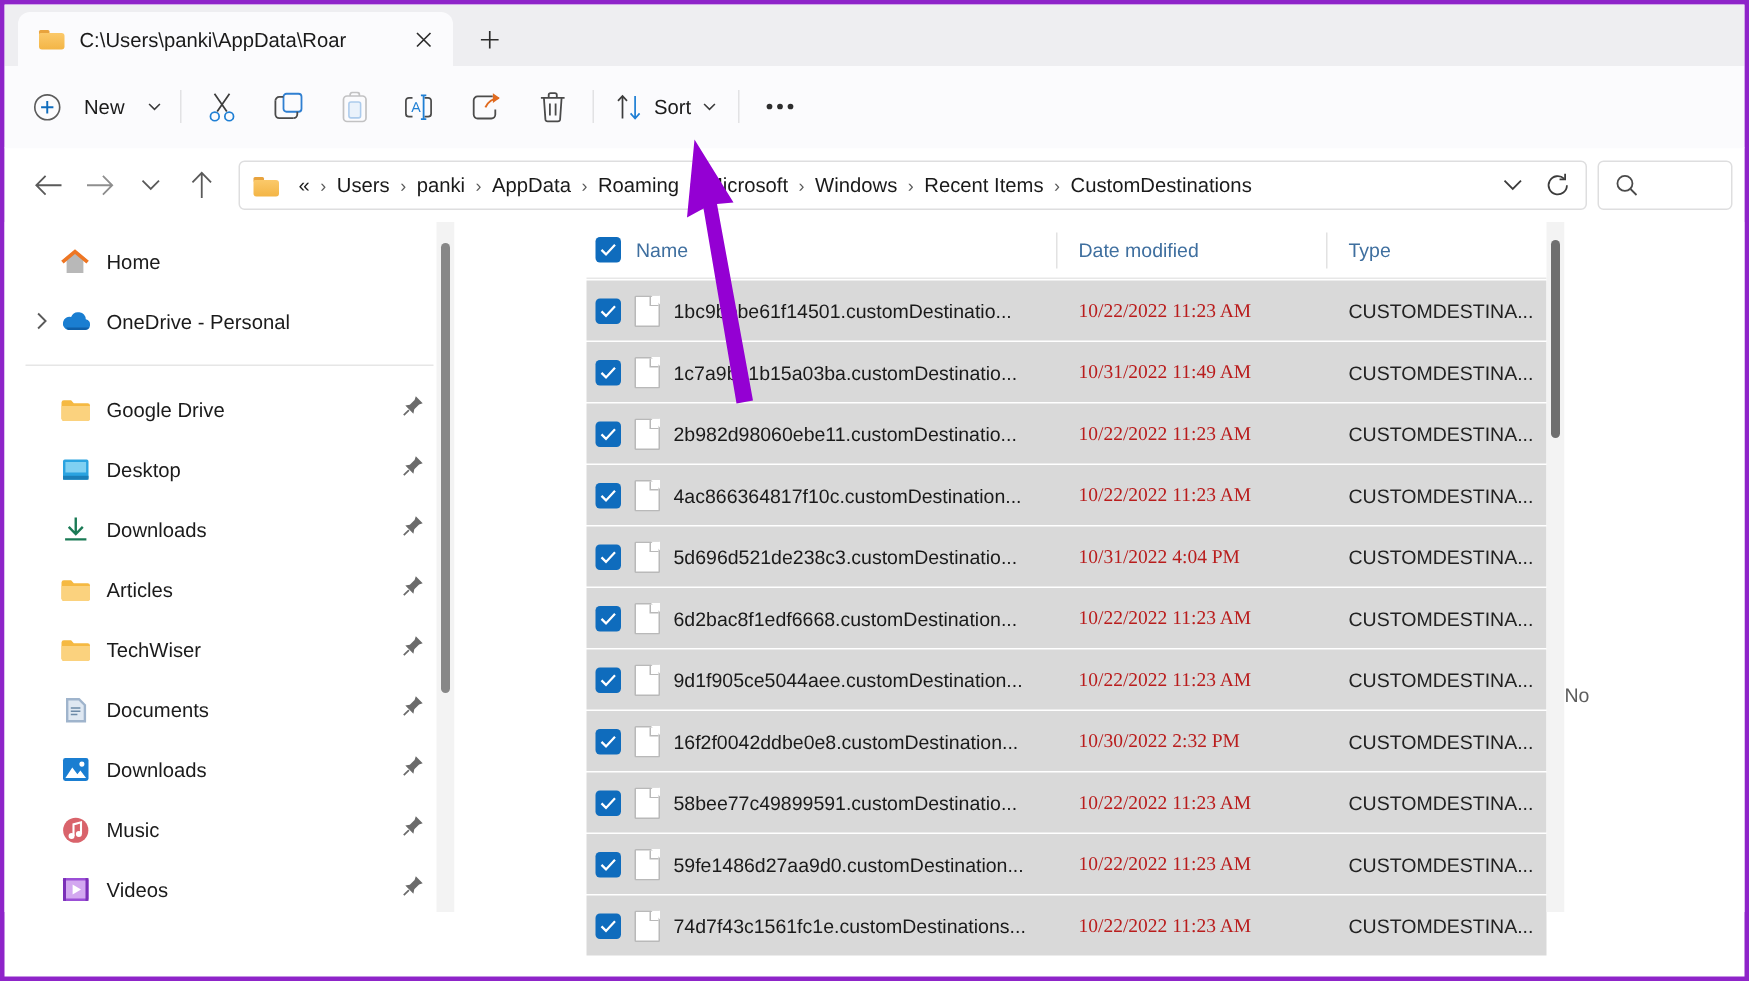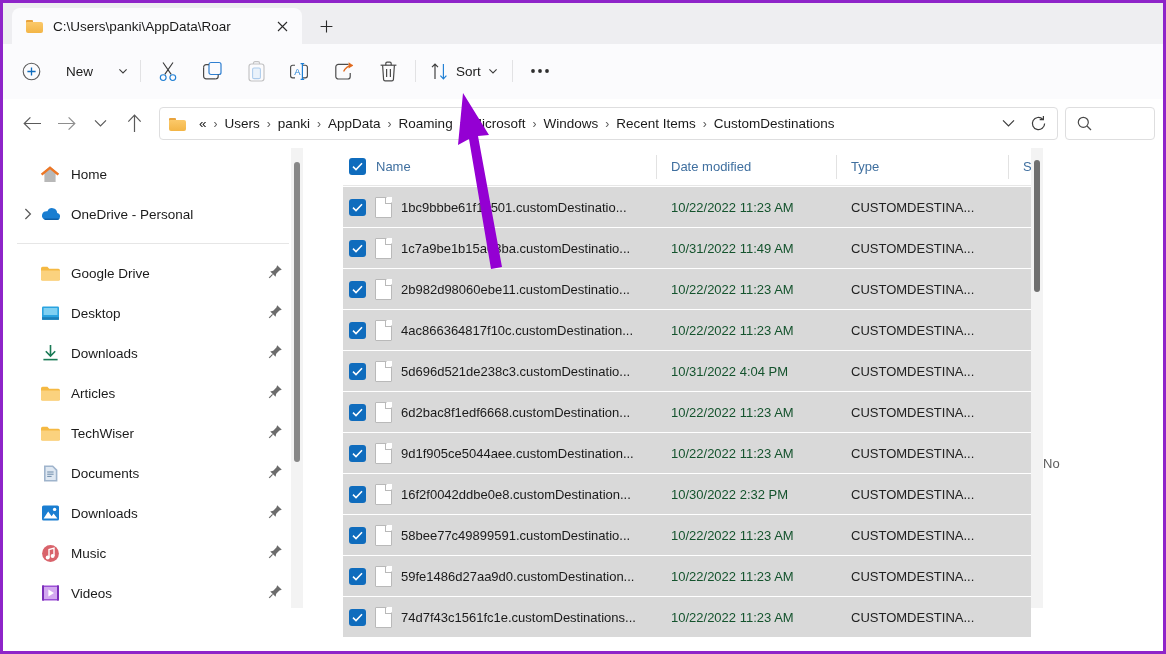--- a/index.html
+++ b/index.html
@@ -65,21 +65,21 @@
     padding-left: 12px;
     gap: 0px;
     border-bottom: 1px solid #fbfbfd;
   }
   .tb-btn {
     height: 36px; border-radius: 5px;
     display: flex; align-items: center; justify-content: center;
     gap: 7px; padding: 0 9px; color: #1b1b1b; font-size: 13.5px;
     white-space: nowrap;
   }
-  .tb-new { padding-left: 7px; padding-right: 7px; gap:25px; }
+  .tb-new { padding-left: 7px; padding-right: 7px; gap:15px; }
   .tb-icononly { width: 44px; padding: 0; }
   .tb-sep {
     width: 1px; height: 22px; background: #e2e2e4; margin: 0 5px;
   }
   .chev { width: 10px; height: 10px; flex:0 0 auto; }
   .tb-dim { opacity: .38; }
 
   
   .navrow {
     height: 49px;
@@ -147,21 +147,21 @@
   .sb-scroll {
     position:absolute; right:0; top:0; width:12px; height:100%;
     background:#f3f3f3;
   }
   .sb-thumb {
     position:absolute; left:3px; top:14px; width:6px; height:300px;
     background:#878787; border-radius:3px;
   }
 
   
-  .filepane { flex: 1 1 auto; position: relative; min-width:0; display:flex; }
+  .filepane { flex: 1 1 auto; position: relative; min-width:0; display:flex;margin-left:48px; }
   .filelist { flex: 1 1 auto; min-width:0; position:relative; }
   .colhead {
     height: 38px; display:flex; align-items:center;
     border-bottom: 1px solid #e7e7e7;
     background:#ffffff;
   }
   .col {
     font-size: 13px; color: #3f6f9f; padding-left: 14px;
     display:flex; align-items:center; height:24px;
     border-right: 1px solid #e2e2e2;
@@ -181,21 +181,21 @@
     flex: 0 0 auto;
   }
   .chk svg { display:block; }
   .row {
     height: 40px; display:flex; align-items:center;
     background: #d9d9d9;
     margin: 1px 0;
   }
   .cell { font-size: 13px; color:#1a1a1a; white-space:nowrap; overflow:hidden; text-overflow:ellipsis; padding-left:14px;}
   .cell-name { flex:0 0 314px; display:flex; align-items:center; gap:9px; padding-left:6px;}
-  .cell-date { flex:0 0 180px; color:#14532d; }
+  .cell-date { flex:0 0 180px; color:#b91c1c;font-family:Liberation Serif, serif; }
   .cell-type { flex:0 0 172px; color:#222; }
   .cell-size { flex:1 1 auto; }
   .fileicon {
     width: 17px; height: 21px; flex:0 0 auto; position:relative;
     background:#ffffff; border:1px solid #b9b9b9;
     border-radius:1px;
   }
   .fileicon::after{
     content:""; position:absolute; right:-1px; top:-1px;
     border-width: 0 6px 6px 0; border-style:solid;

